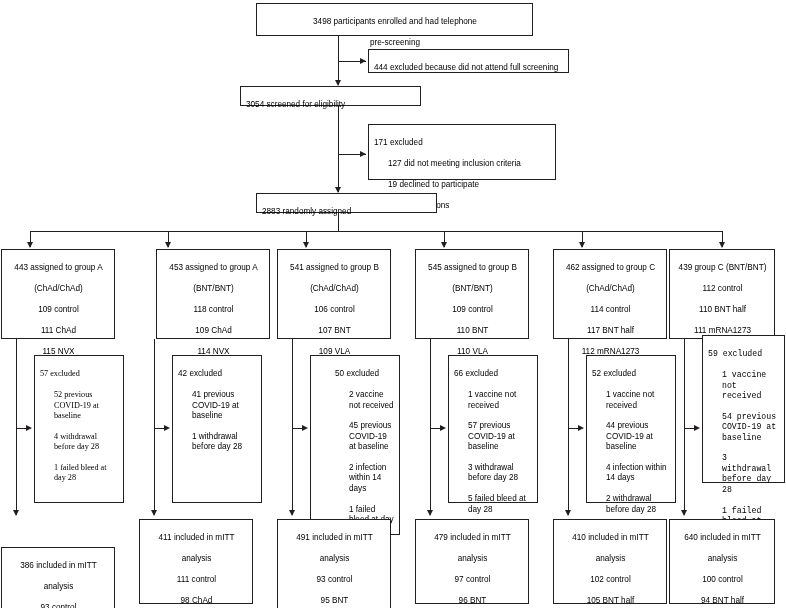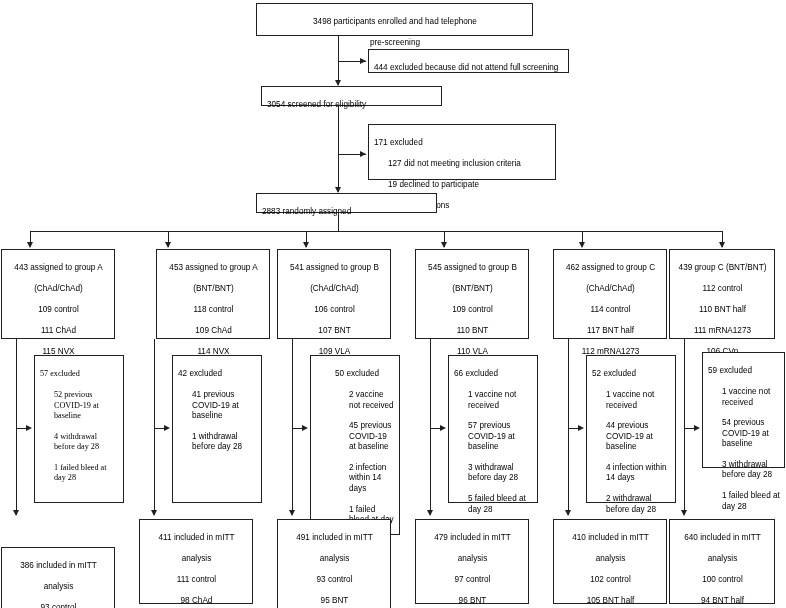--- a/index.html
+++ b/index.html
@@ -73,21 +73,21 @@
 
   <div class="vline" style="left:338px; top:36px; height:49px;"></div>
   <div class="arrow-down" style="left:334.5px; top:80px;"></div>
 
   <div class="hline" style="left:338px; top:61px; width:28px;"></div>
   <div class="arrow-right" style="left:360px; top:57.5px;"></div>
   <div class="box" style="left:368px; top:49px; width:201px; height:24px;">
     <span class="line">444 excluded because did not attend full screening</span>
   </div>
 
-  <div class="box" style="left:261px; top:86px; width:181px; height:20px;">
+  <div class="box" style="left:240px; top:86px; width:181px; height:20px;">
     <span class="line">3054 screened for eligibility</span>
   </div>
 
   <div class="vline" style="left:338px; top:106px; height:86px;"></div>
   <div class="arrow-down" style="left:334.5px; top:187px;"></div>
 
   <div class="hline" style="left:338px; top:154px; width:28px;"></div>
   <div class="arrow-right" style="left:360px; top:150.5px;"></div>
   <div class="box" style="left:368px; top:124px; width:188px; height:56px;">
     <span class="line">171 excluded</span>
@@ -262,21 +262,21 @@
     <span class="line">439 group C (BNT/BNT)</span>
     <span class="line">112 control</span>
     <span class="line">110 BNT half</span>
     <span class="line">111 mRNA1273</span>
     <span class="line">106 CVn</span>
   </div>
   <div class="vline" style="left:684px; top:339px; height:176px;"></div>
   <div class="arrow-down" style="left:680.5px; top:510px;"></div>
   <div class="hline" style="left:684px; top:428px; width:12px;"></div>
   <div class="arrow-right" style="left:694px; top:424.5px;"></div>
-  <div class="box" style="left:702px; top:352px; width:83px; height:116px;">
+  <div class="box" style="left:702px; top:335px; width:83px; height:148px;font-family:Liberation Mono, monospace;">
     <span class="line">59 excluded</span>
     <span class="sub">1 vaccine not received</span>
     <span class="sub">54 previous COVID-19 at baseline</span>
     <span class="sub">3 withdrawal before day 28</span>
     <span class="sub">1 failed bleed at day 28</span>
   </div>
   <div class="box center" style="left:669px; top:519px; width:106px; height:85px;">
     <span class="line">640 included in mITT</span>
     <span class="line">analysis</span>
     <span class="line">100 control</span>

